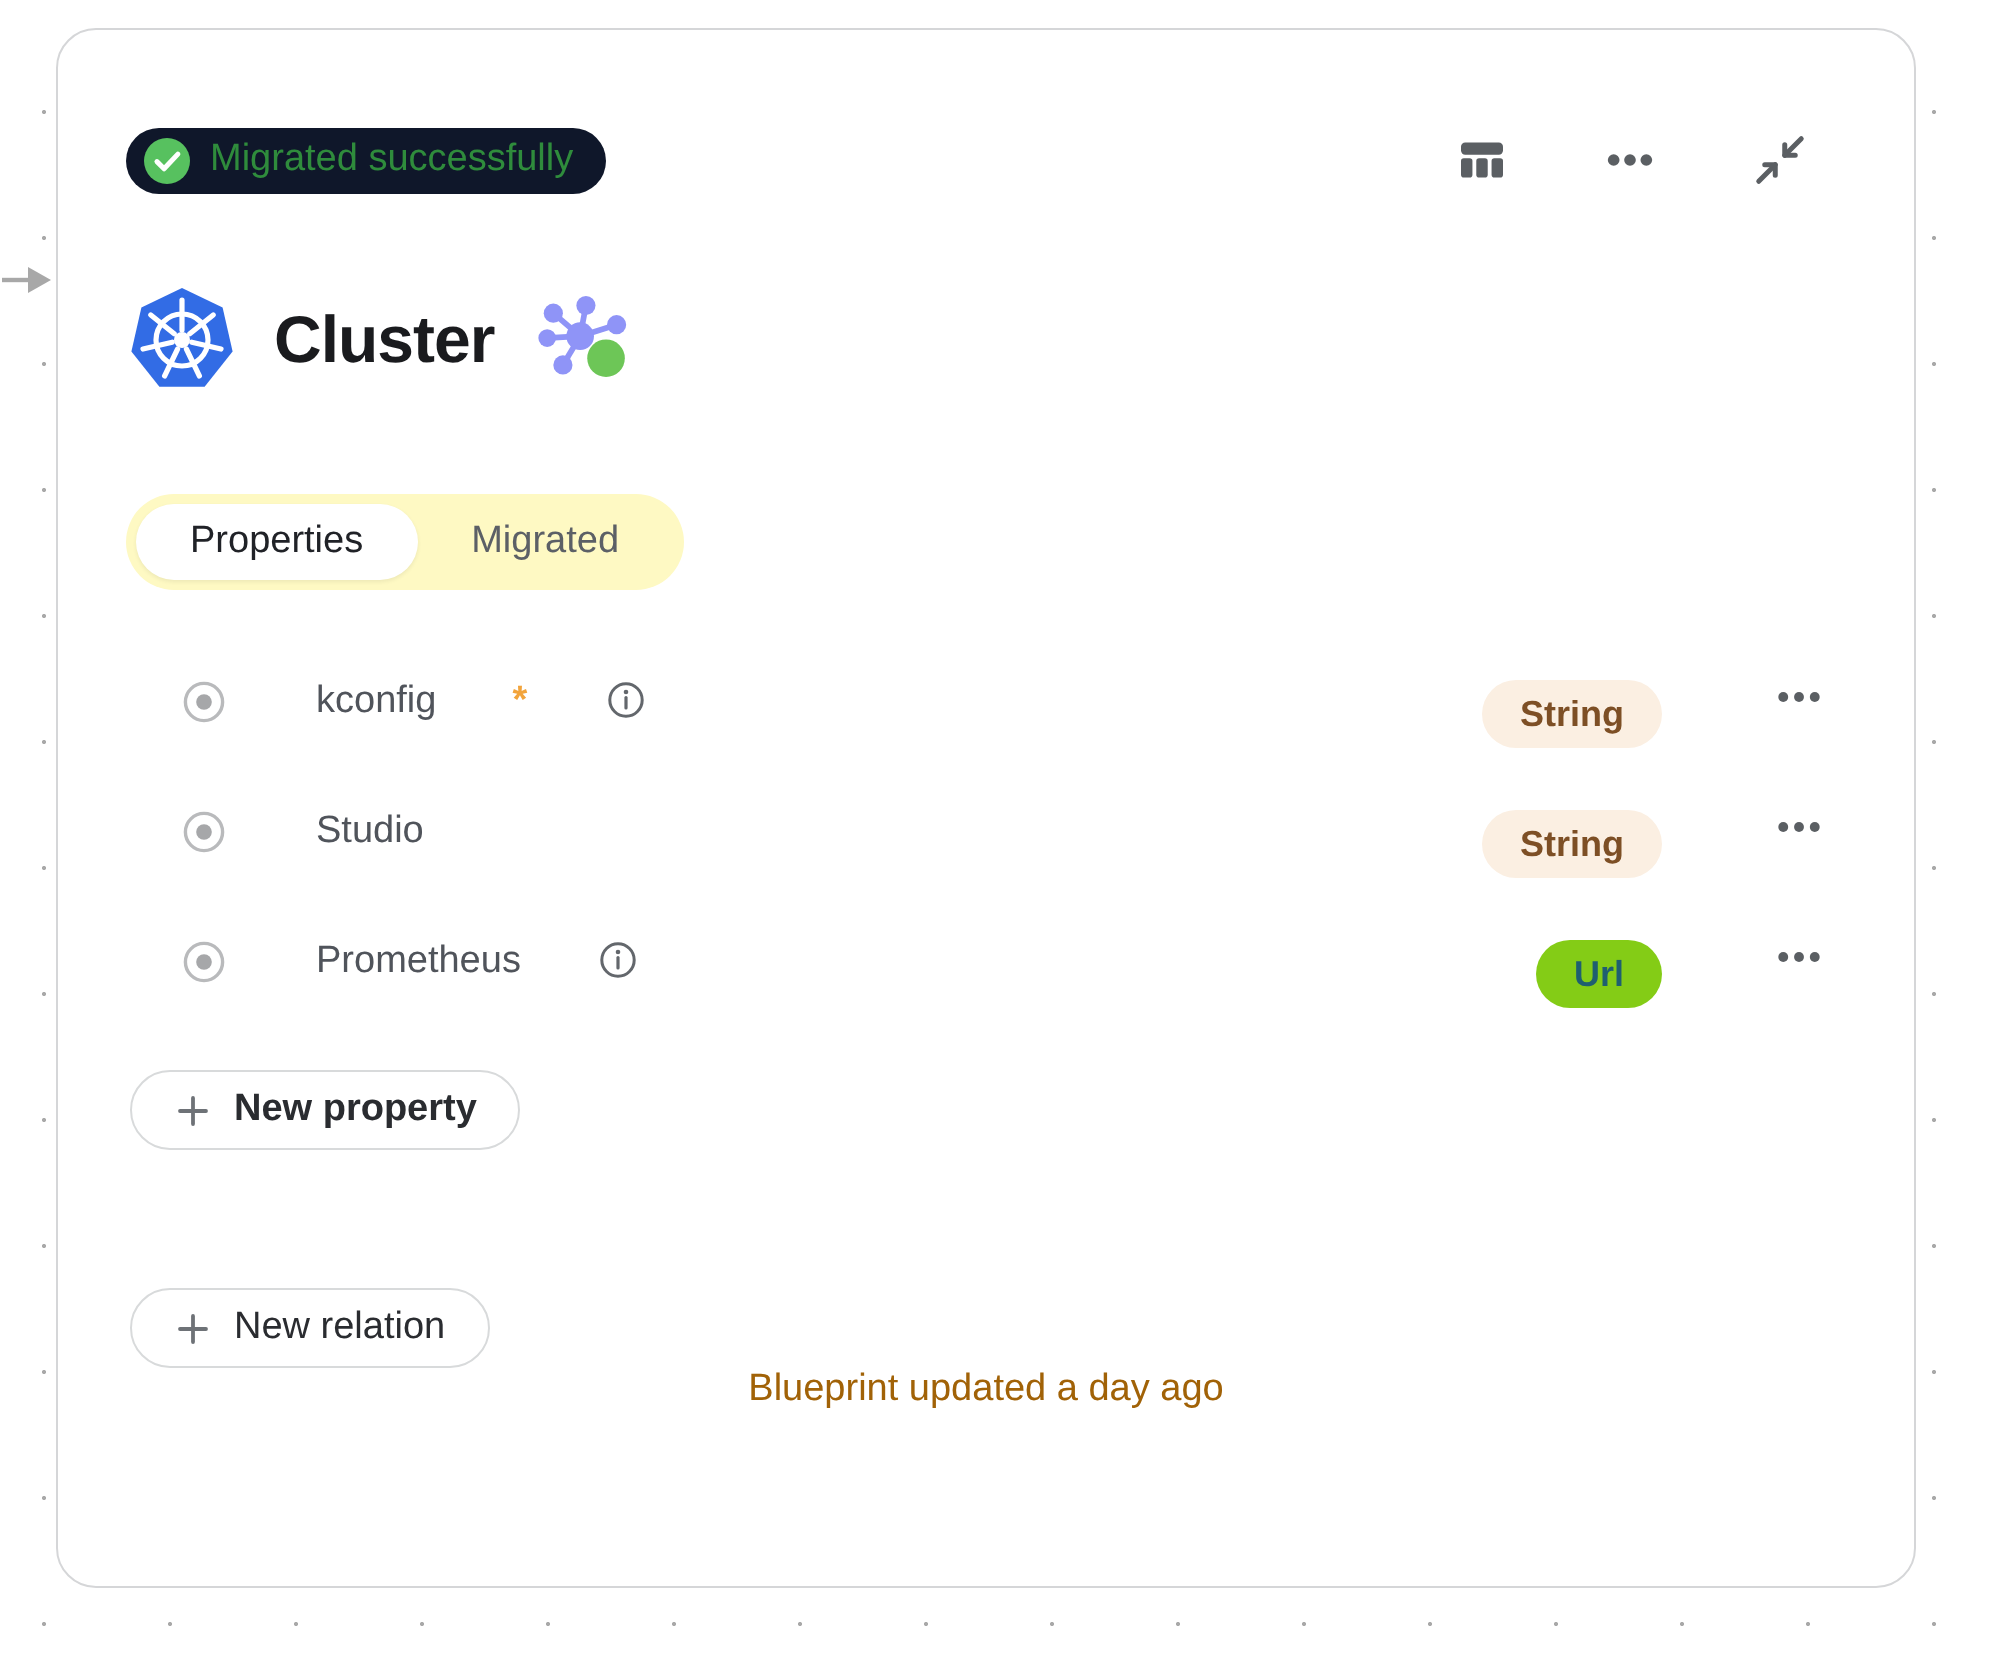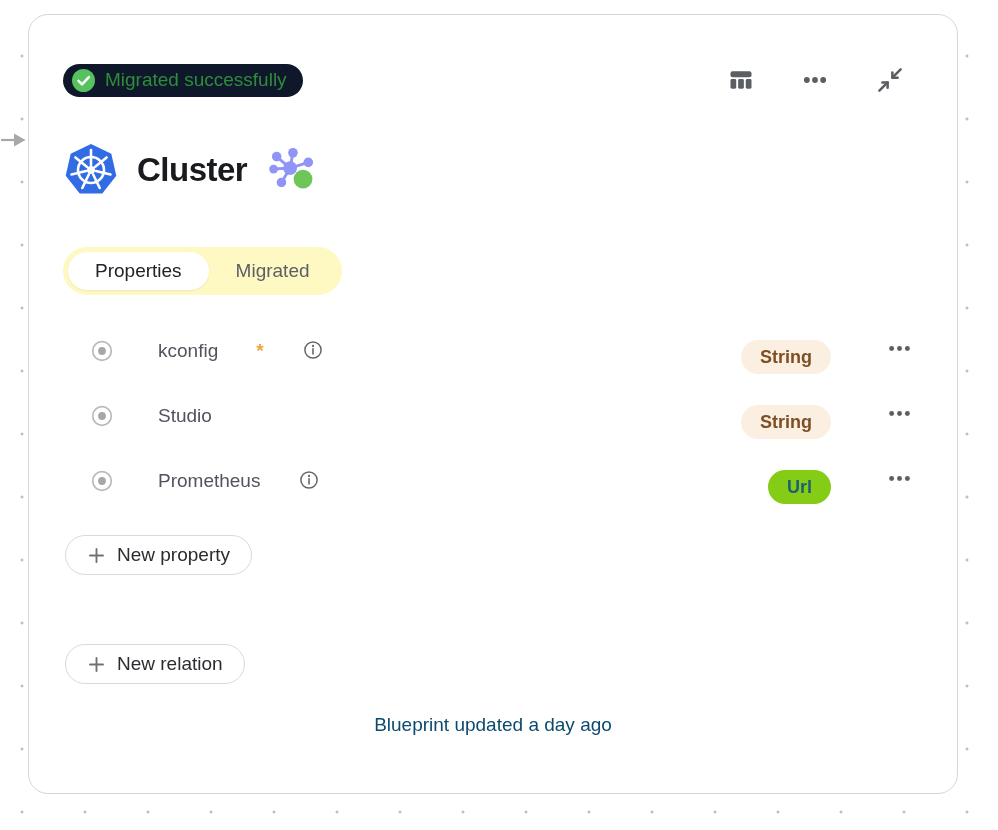--- a/index.html
+++ b/index.html
@@ -81,25 +81,25 @@
   .type-badge.url    { background: #84cc16; color: #1f5f70; }
   .row-menu { background: none; border: none; cursor: pointer; margin-left: 26px; padding: 4px 0; display: flex; }
 
   
   .pill-btn {
     display: inline-flex; align-items: center; gap: 11px;
     height: 40px; padding: 0 21px;
     background: #ffffff; border: 1.5px solid #d8dadb; border-radius: 20px;
     font-family: inherit; font-size: 19px; color: #2a2c30; cursor: pointer;
   }
-  .btn-new-property { margin-left: 36px; }
+  .btn-new-property { margin-left: 36px; font-weight: bold; }
   .btn-new-relation { margin-left: 36px; margin-top: 69px; }
   .btn-row { display: block; }
 
-  .card-footer { margin-top: 30px; text-align: center; font-size: 19px; color: #0c4a6e; }
+  .card-footer { text-align: center; font-size: 19px; color: #a16207; }
 </style>
 </head>
 <body>
 
 <div class="canvas">
 
   <svg class="edge-arrow" viewBox="0 0 27 18">
     <line x1="1" y1="9" x2="15" y2="9" stroke="#a8a8a8" stroke-width="2.2"></line>
     <polygon points="14,2.5 25.5,9 14,15.5" fill="#a8a8a8"></polygon>
   </svg>

